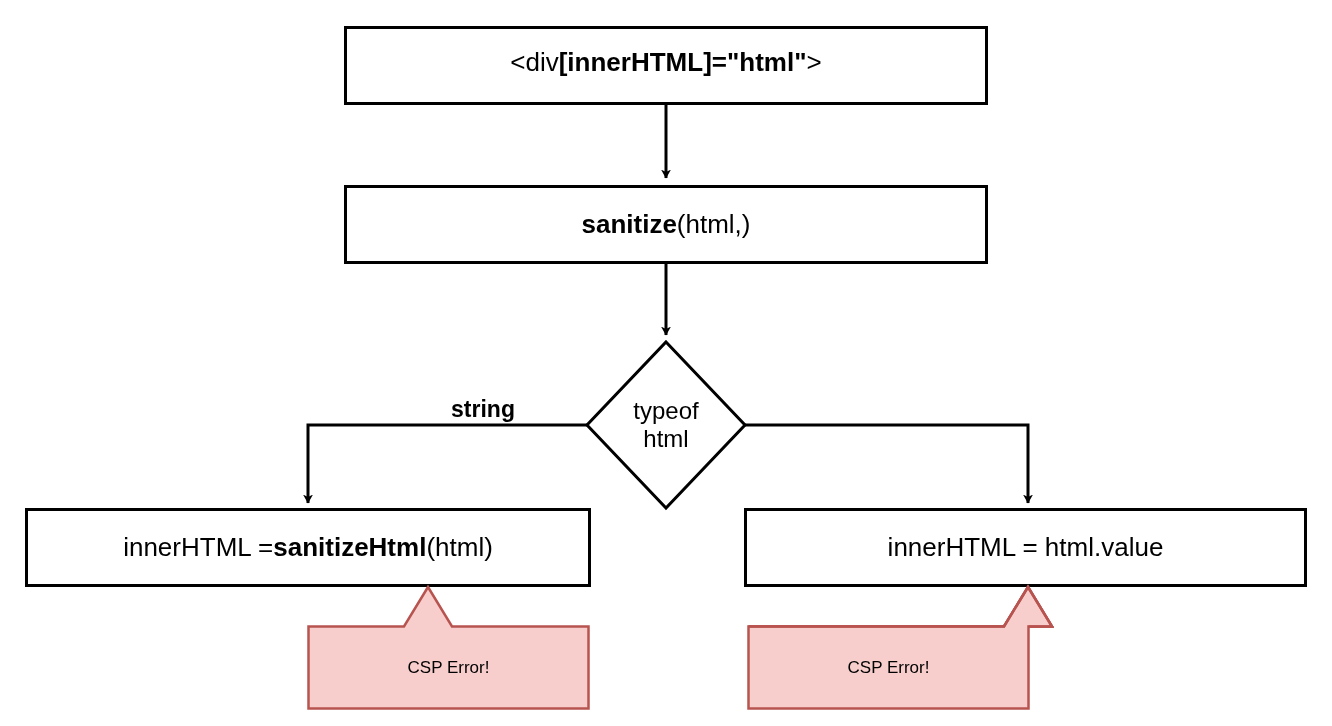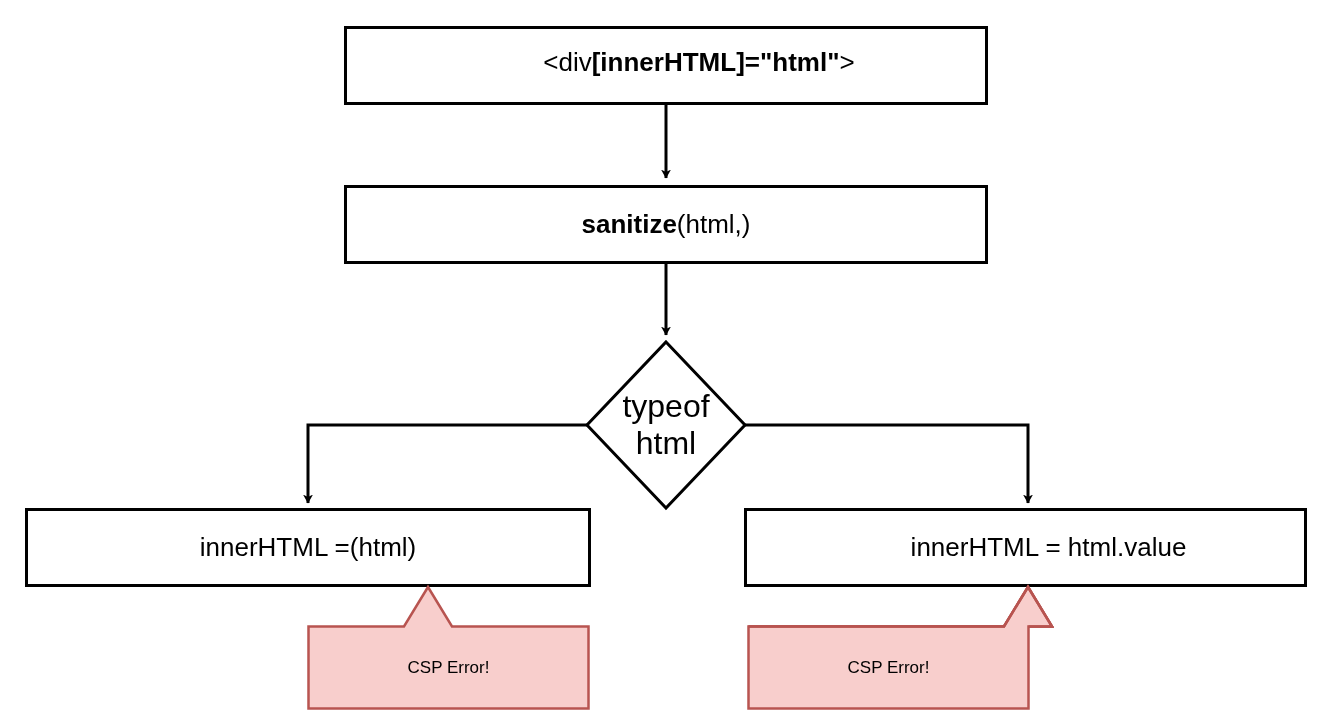--- a/index.html
+++ b/index.html
@@ -36,21 +36,21 @@
     pointer-events: none;
     line-height: 1.15;
   }
   .lbl-process {
     font-size: 26px;
     font-weight: 400;
     white-space: nowrap;
   }
   .lbl-process b { font-weight: 700; }
   .lbl-decision {
-    font-size: 32px;
+    font-size: 24px;
     font-weight: 400;
   }
   .lbl-edge {
     font-size: 23px;
     font-weight: 700;
     white-space: nowrap;
   }
   .lbl-callout {
     font-size: 17px;
     font-weight: 400;
@@ -88,45 +88,47 @@
 
     <path d="M 308.5 626.5 L 404 626.5 L 428 587 L 452 626.5 L 588.5 626.5 L 588.5 708.5 L 308.5 708.5 Z" fill="#f8cecc" stroke="#b85450" stroke-width="2.5" stroke-linejoin="miter"></path>
 
     <path d="M 748.5 626.5 L 1004 626.5 L 1028 587 L 1052 626.5 L 1028.5 626.5 L 1028.5 626.5 L 1028.5 626.5 L 1028.5 626.5 L 1028.5 626.5 L 1028.5 626.5 L 1028.5 626.5 L 1028.5 626.5 L 1028.5 626.5 Z" fill="none" stroke="none"></path>
     <path d="M 748.5 626.5 L 1004 626.5 L 1028 587 L 1052 626.5 L 1028.5 626.5 L 1028.5 626.5 Z" fill="#f8cecc" stroke="#b85450" stroke-width="2.5" stroke-linejoin="miter"></path>
     <path d="M 748.5 626.5 L 1004 626.5 L 1028 587 L 1052 626.5 L 1028.5 626.5 L 1028.5 626.5 L 1028.5 626.5 Z M 0 0" fill="none" stroke="none"></path>
     <path d="M 748.5 626.5 L 1004 626.5 L 1028 587 L 1052 626.5 L 1028.5 626.5 L 1028.5 708.5 L 748.5 708.5 Z" fill="#f8cecc" stroke="#b85450" stroke-width="2.5" stroke-linejoin="miter"></path>
     <path d="M 748.5 626.5 L 1004 626.5 L 1028 587 L 1052 626.5 L 1028.5 626.5" fill="none" stroke="#b85450" stroke-width="2.5"></path>
   </svg>
 
-  <div class="node-label lbl-process" style="left:345px; top:27px; width:642px; height:71px;padding-left:33px;">
+  <div class="node-label lbl-process" style="left:345px; top:27px; width:642px; height:71px;">
     <span>&lt;div </span>
       <b>[innerHTML]="html"</b>
       <span>&gt;</span>
   </div>
 
   <div class="node-label lbl-process" style="left:345px; top:186px; width:642px; height:77px;">
     <b>sanitize</b>
       <span>(html, </span>
       <span>)</span>
   </div>
 
   <div class="node-label lbl-decision" style="left:590px; top:384px; width:152px; height:82px; flex-direction:column;">
     <span>typeof</span>
     <span>html</span>
   </div>
 
+  <div class="node-label lbl-edge" style="left:383px; top:395px; width:200px; height:28px; justify-content:center;">string</div>
 
 
   <div class="node-label lbl-process" style="left:26px; top:509px; width:564px; height:77px;">
     <span>innerHTML = </span>
+      <b>sanitizeHtml</b>
       <span>(html)</span>
   </div>
 
-  <div class="node-label lbl-process" style="left:768px; top:509px; width:561px; height:78px;border-radius:18px;">
+  <div class="node-label lbl-process" style="left:745px; top:509px; width:561px; height:78px;border-radius:18px;">
     <span>innerHTML = html.value</span>
   </div>
 
   <div class="node-label lbl-callout" style="left:308px; top:626px; width:281px; height:83px;">CSP Error!</div>
 
   <div class="node-label lbl-callout" style="left:748px; top:626px; width:281px; height:83px;">CSP Error!</div>
 
 </div>
 
 </body></html>

